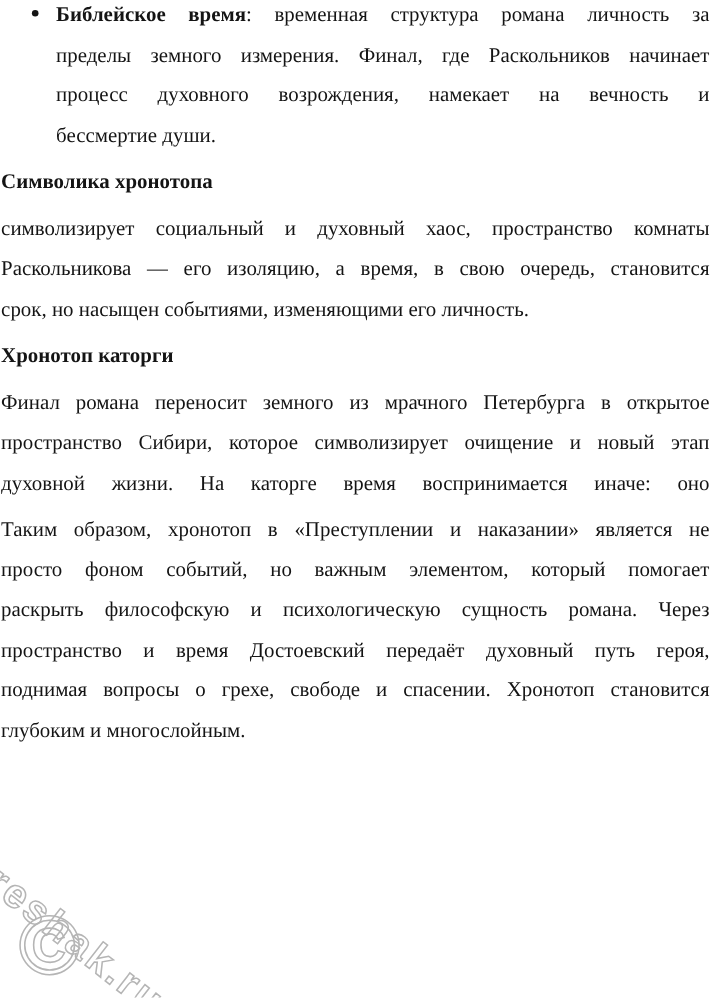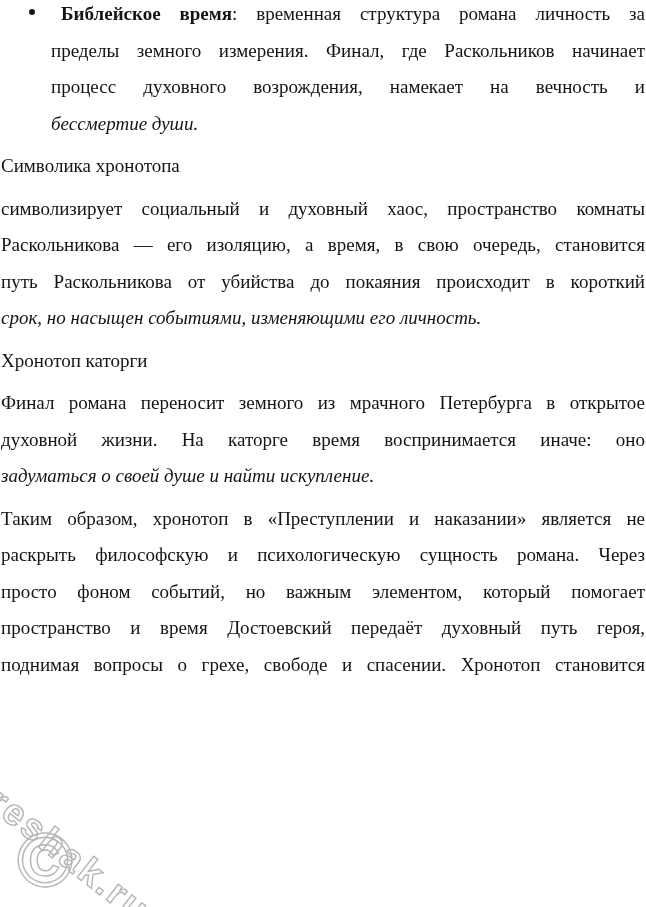--- a/index.html
+++ b/index.html
@@ -29,40 +29,39 @@
   }
   .jline {
     white-space: nowrap;
     text-align: justify;
     text-align-last: justify;
     overflow: hidden;
   }
   .jline.last {
     text-align: right;
     text-align-last: left;
-    font-style: italic;
   }
   .heading {
-    font-weight: normal;
+    font-weight: bold;
     white-space: nowrap;
   }
   .bullet-block {
     position: relative;
     padding-left: 50px;
   }
   .bullet-dot {
     position: absolute;
     left: 28px;
     top: 13px;
     width: 6px;
     height: 6px;
     border-radius: 50%;
     background: #141414;
   }
-  .lead-bold { font-weight: bold; margin-left: 10px; }
+  .lead-bold { font-weight: bold; }
   .watermark {
     position: absolute;
     z-index: 0;
     font-family: "Liberation Sans", "DejaVu Sans", sans-serif;
     font-weight: 700;
     color: transparent;
     -webkit-text-stroke: 1.4px #b5b5b5;
     pointer-events: none;
     user-select: none;
   }
@@ -93,30 +92,30 @@
         <span class="bullet-dot"></span>
         <div class="jline"><span class="lead-bold">Библейское время</span><span>: временная структура романа личность за</span></div>
         <div class="jline">пределы земного измерения. Финал, где Раскольников начинает</div>
         <div class="jline">процесс духовного возрождения, намекает на вечность и</div>
         <div class="jline last">бессмертие души.</div>
       </div>
       <div class="doc-block heading">Символика хронотопа</div>
       <div class="doc-block">
         <div class="jline">символизирует социальный и духовный хаос, пространство комнаты</div>
         <div class="jline">Раскольникова — его изоляцию, а время, в свою очередь, становится</div>
-        <div class="jline">путь Раскольникова от убийства до покаяния происходит в короткий</div>
         <div class="jline last">срок, но насыщен событиями, изменяющими его личность.</div>
       </div>
       <div class="doc-block heading">Хронотоп каторги</div>
       <div class="doc-block">
         <div class="jline">Финал романа переносит земного из мрачного Петербурга в открытое</div>
+        <div class="jline">пространство Сибири, которое символизирует очищение и новый этап</div>
         <div class="jline">духовной жизни. На каторге время воспринимается иначе: оно</div>
-        <div class="jline last">задуматься о своей душе и найти искупление.</div>
       </div>
       <div class="doc-block">
         <div class="jline">Таким образом, хронотоп в «Преступлении и наказании» является не</div>
+        <div class="jline">просто фоном событий, но важным элементом, который помогает</div>
         <div class="jline">раскрыть философскую и психологическую сущность романа. Через</div>
-        <div class="jline">просто фоном событий, но важным элементом, который помогает</div>
         <div class="jline">пространство и время Достоевский передаёт духовный путь героя,</div>
         <div class="jline">поднимая вопросы о грехе, свободе и спасении. Хронотоп становится</div>
+        <div class="jline last">глубоким и многослойным.</div>
       </div>
     </div>
 </div>
 
 </body></html>

